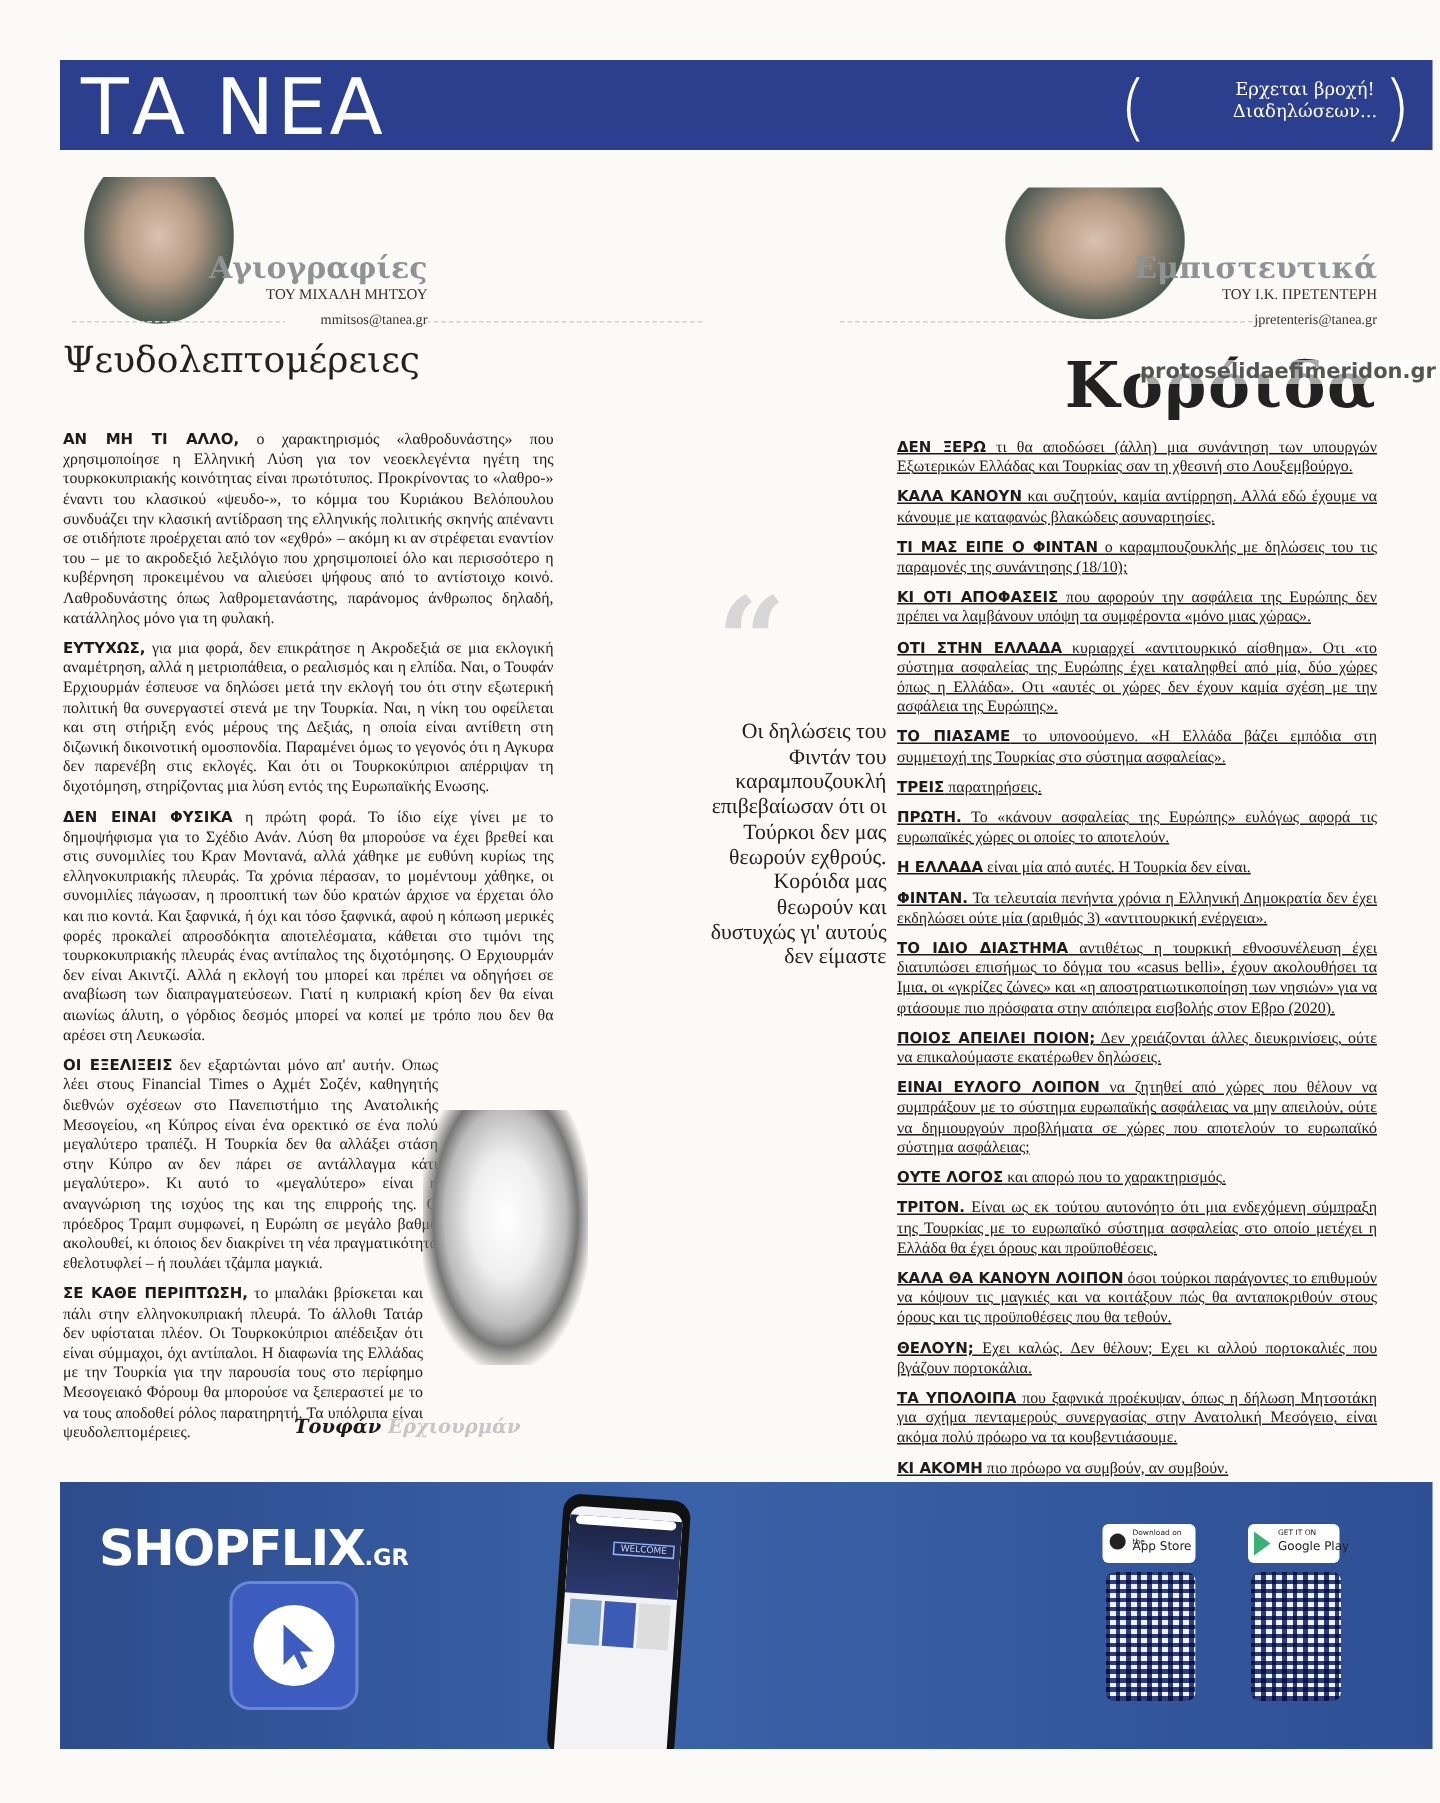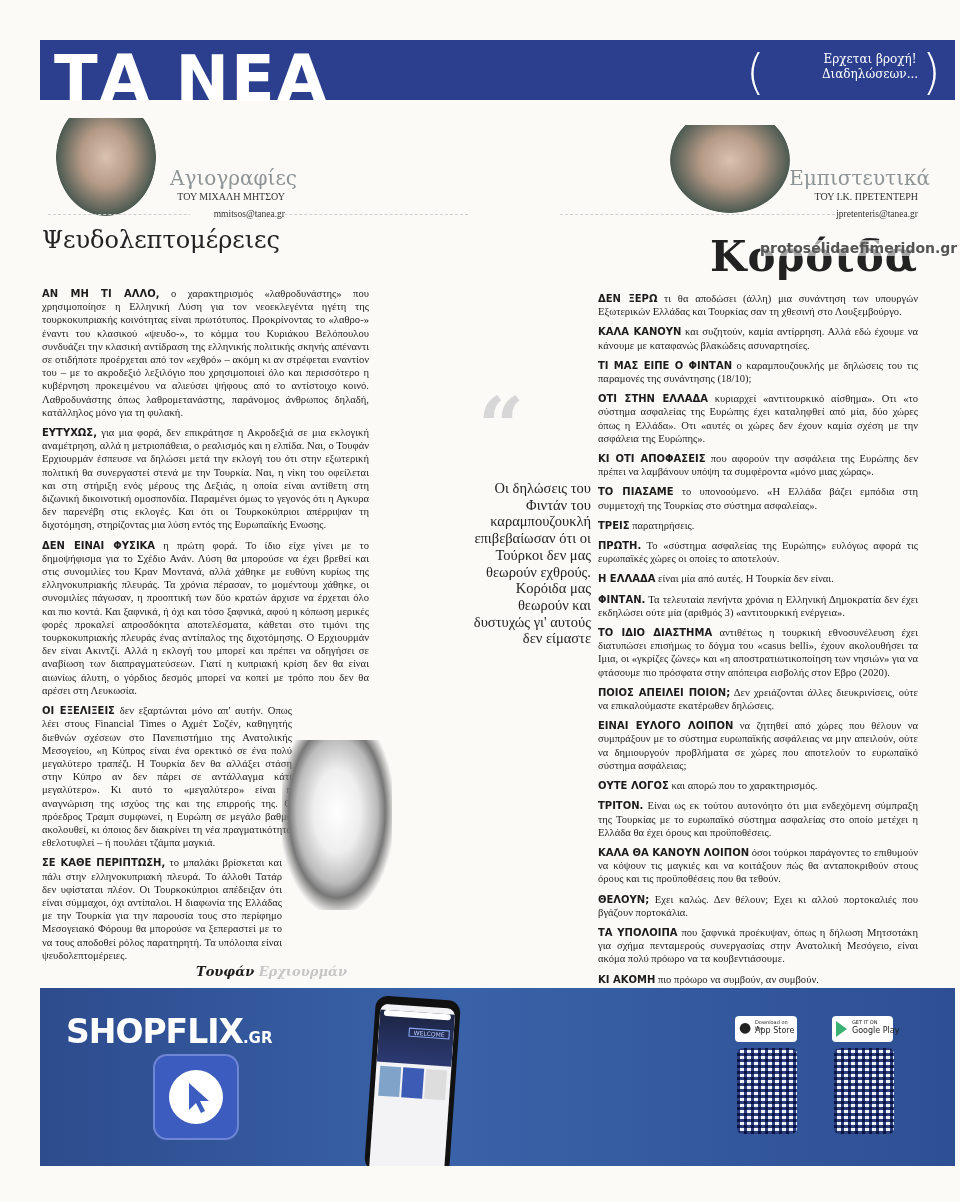--- a/index.html
+++ b/index.html
@@ -1,28 +1,28 @@
 <!DOCTYPE html>
 <html><head>
 <meta charset="utf-8">
 <style>
   html, body { margin:0; padding:0; }
   body { width:960px; height:1202px; background:#fbfaf7; position:relative; overflow:hidden;
          font-family:"DejaVu Serif", serif; color:#1c1c1c; }
   .abs { position:absolute; }
   
   #mast { left:40px; top:40px; width:915px; height:60px; background:#2c3f8f; }
-  #mast .logo { position:absolute; left:14px; top:2px; font-family:"DejaVu Sans", sans-serif; font-weight:bold;
-                font-size:64px; color:#fff; letter-spacing:2px; }
+  #mast .logo { position:absolute; left:14px; top:2px; font-family:"DejaVu Sans", sans-serif; font-weight:normal;
+                font-size:52px; color:#fff; letter-spacing:2px; }
   #mast .paren { position:absolute; top:4px; font-family:"DejaVu Sans", sans-serif; font-size:48px; color:#fff; font-weight:200; }
   #mast .tag { position:absolute; left:780px; top:12px; width:100px; text-align:center; color:#fff;
                font-size:12px; line-height:15px; font-family:"DejaVu Serif", serif; }
   
   .photo { background:radial-gradient(ellipse at 50% 40%, #d9c2b0 0%, #b59a86 35%, #4d5a52 70%, transparent 71%); }
-  .col-title { font-family:"DejaVu Serif", serif; color:#8e9495; font-weight:normal;margin-left:12px; }
+  .col-title { font-family:"DejaVu Serif", serif; color:#8e9495; font-weight:bold; }
   .byline { font-family:"Liberation Serif", serif; font-size:10px; color:#333; }
   .email { font-family:"Liberation Serif", serif; font-size:9.5px; color:#333; }
   .rule { border-top:1px dashed #cfcfcf; height:0; }
   .headline { font-family:"DejaVu Serif", serif; color:#222; font-weight:normal; }
   .body p { margin:0 0 7px 0; font-family:"Liberation Serif", serif; font-size:10.6px; line-height:13.2px; text-align:justify; }
   .body p b { font-family:"DejaVu Sans", sans-serif; font-size:10px; font-weight:bold; }
   #pull { font-family:"Liberation Serif", serif; font-size:14.5px; line-height:16.7px; text-align:right; color:#222; }
   .quote-mark { font-family:"DejaVu Serif", serif; font-size:80px; color:#d7d7d7; font-weight:bold; }
   .sketch { background:radial-gradient(ellipse at 50% 42%, #fff 0%, #eee 30%, #bbb 52%, #777 62%, transparent 75%); }
   #sig { font-family:"DejaVu Serif", serif; font-style:italic; font-weight:bold; font-size:13px; }
@@ -69,45 +69,45 @@
 
 <div class="abs body" style="left:42px;top:287px;width:327px;">
   <p><b>ΑΝ ΜΗ ΤΙ ΑΛΛΟ,</b><span> ο χαρακτηρισμός «λαθροδυνάστης» που χρησιμοποίησε η Ελληνική Λύση για τον νεοεκλεγέντα ηγέτη της τουρκοκυπριακής κοινότητας είναι πρωτότυπος. Προκρίνοντας το «λαθρο-» έναντι του κλασικού «ψευδο-», το κόμμα του Κυριάκου Βελόπουλου συνδυάζει την κλασική αντίδραση της ελληνικής πολιτικής σκηνής απέναντι σε οτιδήποτε προέρχεται από τον «εχθρό» – ακόμη κι αν στρέφεται εναντίον του – με το ακροδεξιό λεξιλόγιο που χρησιμοποιεί όλο και περισσότερο η κυβέρνηση προκειμένου να αλιεύσει ψήφους από το αντίστοιχο κοινό. Λαθροδυνάστης όπως λαθρομετανάστης, παράνομος άνθρωπος δηλαδή, κατάλληλος μόνο για τη φυλακή.</span></p>
   <p><b>ΕΥΤΥΧΩΣ,</b><span> για μια φορά, δεν επικράτησε η Ακροδεξιά σε μια εκλογική αναμέτρηση, αλλά η μετριοπάθεια, ο ρεαλισμός και η ελπίδα. Ναι, ο Τουφάν Ερχιουρμάν έσπευσε να δηλώσει μετά την εκλογή του ότι στην εξωτερική πολιτική θα συνεργαστεί στενά με την Τουρκία. Ναι, η νίκη του οφείλεται και στη στήριξη ενός μέρους της Δεξιάς, η οποία είναι αντίθετη στη διζωνική δικοινοτική ομοσπονδία. Παραμένει όμως το γεγονός ότι η Αγκυρα δεν παρενέβη στις εκλογές. Και ότι οι Τουρκοκύπριοι απέρριψαν τη διχοτόμηση, στηρίζοντας μια λύση εντός της Ευρωπαϊκής Ενωσης.</span></p>
   <p><b>ΔΕΝ ΕΙΝΑΙ ΦΥΣΙΚΑ</b><span> η πρώτη φορά. Το ίδιο είχε γίνει με το δημοψήφισμα για το Σχέδιο Ανάν. Λύση θα μπορούσε να έχει βρεθεί και στις συνομιλίες του Κραν Μοντανά, αλλά χάθηκε με ευθύνη κυρίως της ελληνοκυπριακής πλευράς. Τα χρόνια πέρασαν, το μομέντουμ χάθηκε, οι συνομιλίες πάγωσαν, η προοπτική των δύο κρατών άρχισε να έρχεται όλο και πιο κοντά. Και ξαφνικά, ή όχι και τόσο ξαφνικά, αφού η κόπωση μερικές φορές προκαλεί απροσδόκητα αποτελέσματα, κάθεται στο τιμόνι της τουρκοκυπριακής πλευράς ένας αντίπαλος της διχοτόμησης. Ο Ερχιουρμάν δεν είναι Ακιντζί. Αλλά η εκλογή του μπορεί και πρέπει να οδηγήσει σε αναβίωση των διαπραγματεύσεων. Γιατί η κυπριακή κρίση δεν θα είναι αιωνίως άλυτη, ο γόρδιος δεσμός μπορεί να κοπεί με τρόπο που δεν θα αρέσει στη Λευκωσία.</span></p>
   <p style="width:250px"><b>ΟΙ ΕΞΕΛΙΞΕΙΣ</b><span> δεν εξαρτώνται μόνο απ' αυτήν. Οπως λέει στους Financial Times ο Αχμέτ Σοζέν, καθηγητής διεθνών σχέσεων στο Πανεπιστήμιο της Ανατολικής Μεσογείου, «η Κύπρος είναι ένα ορεκτικό σε ένα πολύ μεγαλύτερο τραπέζι. Η Τουρκία δεν θα αλλάξει στάση στην Κύπρο αν δεν πάρει σε αντάλλαγμα κάτι μεγαλύτερο». Κι αυτό το «μεγαλύτερο» είναι η αναγνώριση της ισχύος της και της επιρροής της. Ο πρόεδρος Τραμπ συμφωνεί, η Ευρώπη σε μεγάλο βαθμό ακολουθεί, κι όποιος δεν διακρίνει τη νέα πραγματικότητα εθελοτυφλεί – ή πουλάει τζάμπα μαγκιά.</span></p>
   <p style="width:240px"><b>ΣΕ ΚΑΘΕ ΠΕΡΙΠΤΩΣΗ,</b><span> το μπαλάκι βρίσκεται και πάλι στην ελληνοκυπριακή πλευρά. Το άλλοθι Τατάρ δεν υφίσταται πλέον. Οι Τουρκοκύπριοι απέδειξαν ότι είναι σύμμαχοι, όχι αντίπαλοι. Η διαφωνία της Ελλάδας με την Τουρκία για την παρουσία τους στο περίφημο Μεσογειακό Φόρουμ θα μπορούσε να ξεπεραστεί με το να τους αποδοθεί ρόλος παρατηρητή. Τα υπόλοιπα είναι ψευδολεπτομέρειες.</span></p>
 </div>
 
 <div class="abs sketch" style="left:282px;top:740px;width:110px;height:170px;"></div>
-<div id="sig" class="abs" style="left:196px;top:944px;margin-top:20px;">
+<div id="sig" class="abs" style="left:196px;top:944px;">
   <span>Τουφάν</span>
   <span class="light">Ερχιουρμάν</span>
 </div>
 
 <div class="abs quote-mark" style="left:478px;top:380px;">“</div>
 <div id="pull" class="abs" style="left:466px;top:480px;width:125px;">Οι δηλώσεις του Φιντάν του καραμπουζουκλή επιβεβαίωσαν ότι οι Τούρκοι δεν μας θεωρούν εχθρούς. Κορόιδα μας θεωρούν και δυστυχώς γι' αυτούς δεν είμαστε</div>
 
 <div class="abs photo" style="left:670px;top:125px;width:120px;height:88px;"></div>
 <div class="abs col-title" style="left:740px;top:166px;width:178px;text-align:right;font-size:20px;">Εμπιστευτικά</div>
 <div class="abs byline" style="left:740px;top:191px;width:178px;text-align:right;">ΤΟΥ Ι.Κ. ΠΡΕΤΕΝΤΕΡΗ</div>
 <div class="abs rule" style="left:560px;top:214px;width:280px;"></div>
 <div class="abs email" style="left:800px;top:209px;width:118px;text-align:right;">jpretenteris@tanea.gr</div>
 <div class="abs headline" style="left:700px;top:232px;width:218px;text-align:right;font-size:42px;font-weight:bold;letter-spacing:1px;">Κορόιδα</div>
 <div class="abs" style="left:760px;top:240px;font-family:'DejaVu Sans',sans-serif;font-size:14px;font-weight:bold;color:#555;background:rgba(255,255,255,.6);">protoselidaefimeridon.gr</div>
 
-<div class="abs body" style="left:598px;top:292px;width:320px;">
+<div class="abs body" style="left:598px;top:292px;width:320px;text-decoration:underline;">
   <p><b>ΔΕΝ ΞΕΡΩ</b><span> τι θα αποδώσει (άλλη) μια συνάντηση των υπουργών Εξωτερικών Ελλάδας και Τουρκίας σαν τη χθεσινή στο Λουξεμβούργο.</span></p>
   <p><b>ΚΑΛΑ ΚΑΝΟΥΝ</b><span> και συζητούν, καμία αντίρρηση. Αλλά εδώ έχουμε να κάνουμε με καταφανώς βλακώδεις ασυναρτησίες.</span></p>
   <p><b>ΤΙ ΜΑΣ ΕΙΠΕ Ο ΦΙΝΤΑΝ</b><span> ο καραμπουζουκλής με δηλώσεις του τις παραμονές της συνάντησης (18/10);</span></p>
+  <p><b>ΚΙ ΟΤΙ ΑΠΟΦΑΣΕΙΣ</b><span> που αφορούν την ασφάλεια της Ευρώπης δεν πρέπει να λαμβάνουν υπόψη τα συμφέροντα «μόνο μιας χώρας».</span></p>
   <p><b>ΟΤΙ ΣΤΗΝ ΕΛΛΑΔΑ</b><span> κυριαρχεί «αντιτουρκικό αίσθημα». Οτι «το σύστημα ασφαλείας της Ευρώπης έχει καταληφθεί από μία, δύο χώρες όπως η Ελλάδα». Οτι «αυτές οι χώρες δεν έχουν καμία σχέση με την ασφάλεια της Ευρώπης».</span></p>
-  <p><b>ΚΙ ΟΤΙ ΑΠΟΦΑΣΕΙΣ</b><span> που αφορούν την ασφάλεια της Ευρώπης δεν πρέπει να λαμβάνουν υπόψη τα συμφέροντα «μόνο μιας χώρας».</span></p>
   <p><b>ΤΟ ΠΙΑΣΑΜΕ</b><span> το υπονοούμενο. «Η Ελλάδα βάζει εμπόδια στη συμμετοχή της Τουρκίας στο σύστημα ασφαλείας».</span></p>
   <p><b>ΤΡΕΙΣ</b><span> παρατηρήσεις.</span></p>
-  <p><b>ΠΡΩΤΗ.</b><span> Το «σύστημα ασφαλείας της Ευρώπης» ευλόγως αφορά τις ευρωπαϊκές χώρες οι οποίες το αποτελούν.</span></p>
+  <p><b>ΠΡΩΤΗ.</b><span> Το «κάνουν ασφαλείας της Ευρώπης» ευλόγως αφορά τις ευρωπαϊκές χώρες οι οποίες το αποτελούν.</span></p>
   <p><b>Η ΕΛΛΑΔΑ</b><span> είναι μία από αυτές. Η Τουρκία δεν είναι.</span></p>
   <p><b>ΦΙΝΤΑΝ.</b><span> Τα τελευταία πενήντα χρόνια η Ελληνική Δημοκρατία δεν έχει εκδηλώσει ούτε μία (αριθμός 3) «αντιτουρκική ενέργεια».</span></p>
   <p><b>ΤΟ ΙΔΙΟ ΔΙΑΣΤΗΜΑ</b><span> αντιθέτως η τουρκική εθνοσυνέλευση έχει διατυπώσει επισήμως το δόγμα του «casus belli», έχουν ακολουθήσει τα Ιμια, οι «γκρίζες ζώνες» και «η αποστρατιωτικοποίηση των νησιών» για να φτάσουμε πιο πρόσφατα στην απόπειρα εισβολής στον Εβρο (2020).</span></p>
   <p><b>ΠΟΙΟΣ ΑΠΕΙΛΕΙ ΠΟΙΟΝ;</b><span> Δεν χρειάζονται άλλες διευκρινίσεις, ούτε να επικαλούμαστε εκατέρωθεν δηλώσεις.</span></p>
   <p><b>ΕΙΝΑΙ ΕΥΛΟΓΟ ΛΟΙΠΟΝ</b><span> να ζητηθεί από χώρες που θέλουν να συμπράξουν με το σύστημα ευρωπαϊκής ασφάλειας να μην απειλούν, ούτε να δημιουργούν προβλήματα σε χώρες που αποτελούν το ευρωπαϊκό σύστημα ασφάλειας;</span></p>
   <p><b>ΟΥΤΕ ΛΟΓΟΣ</b><span> και απορώ που το χαρακτηρισμός.</span></p>
   <p><b>ΤΡΙΤΟΝ.</b><span> Είναι ως εκ τούτου αυτονόητο ότι μια ενδεχόμενη σύμπραξη της Τουρκίας με το ευρωπαϊκό σύστημα ασφαλείας στο οποίο μετέχει η Ελλάδα θα έχει όρους και προϋποθέσεις.</span></p>
   <p><b>ΚΑΛΑ ΘΑ ΚΑΝΟΥΝ ΛΟΙΠΟΝ</b><span> όσοι τούρκοι παράγοντες το επιθυμούν να κόψουν τις μαγκιές και να κοιτάξουν πώς θα ανταποκριθούν στους όρους και τις προϋποθέσεις που θα τεθούν.</span></p>
   <p><b>ΘΕΛΟΥΝ;</b><span> Εχει καλώς. Δεν θέλουν; Εχει κι αλλού πορτοκαλιές που βγάζουν πορτοκάλια.</span></p>
   <p><b>ΤΑ ΥΠΟΛΟΙΠΑ</b><span> που ξαφνικά προέκυψαν, όπως η δήλωση Μητσοτάκη για σχήμα πενταμερούς συνεργασίας στην Ανατολική Μεσόγειο, είναι ακόμα πολύ πρόωρο να τα κουβεντιάσουμε.</span></p>

